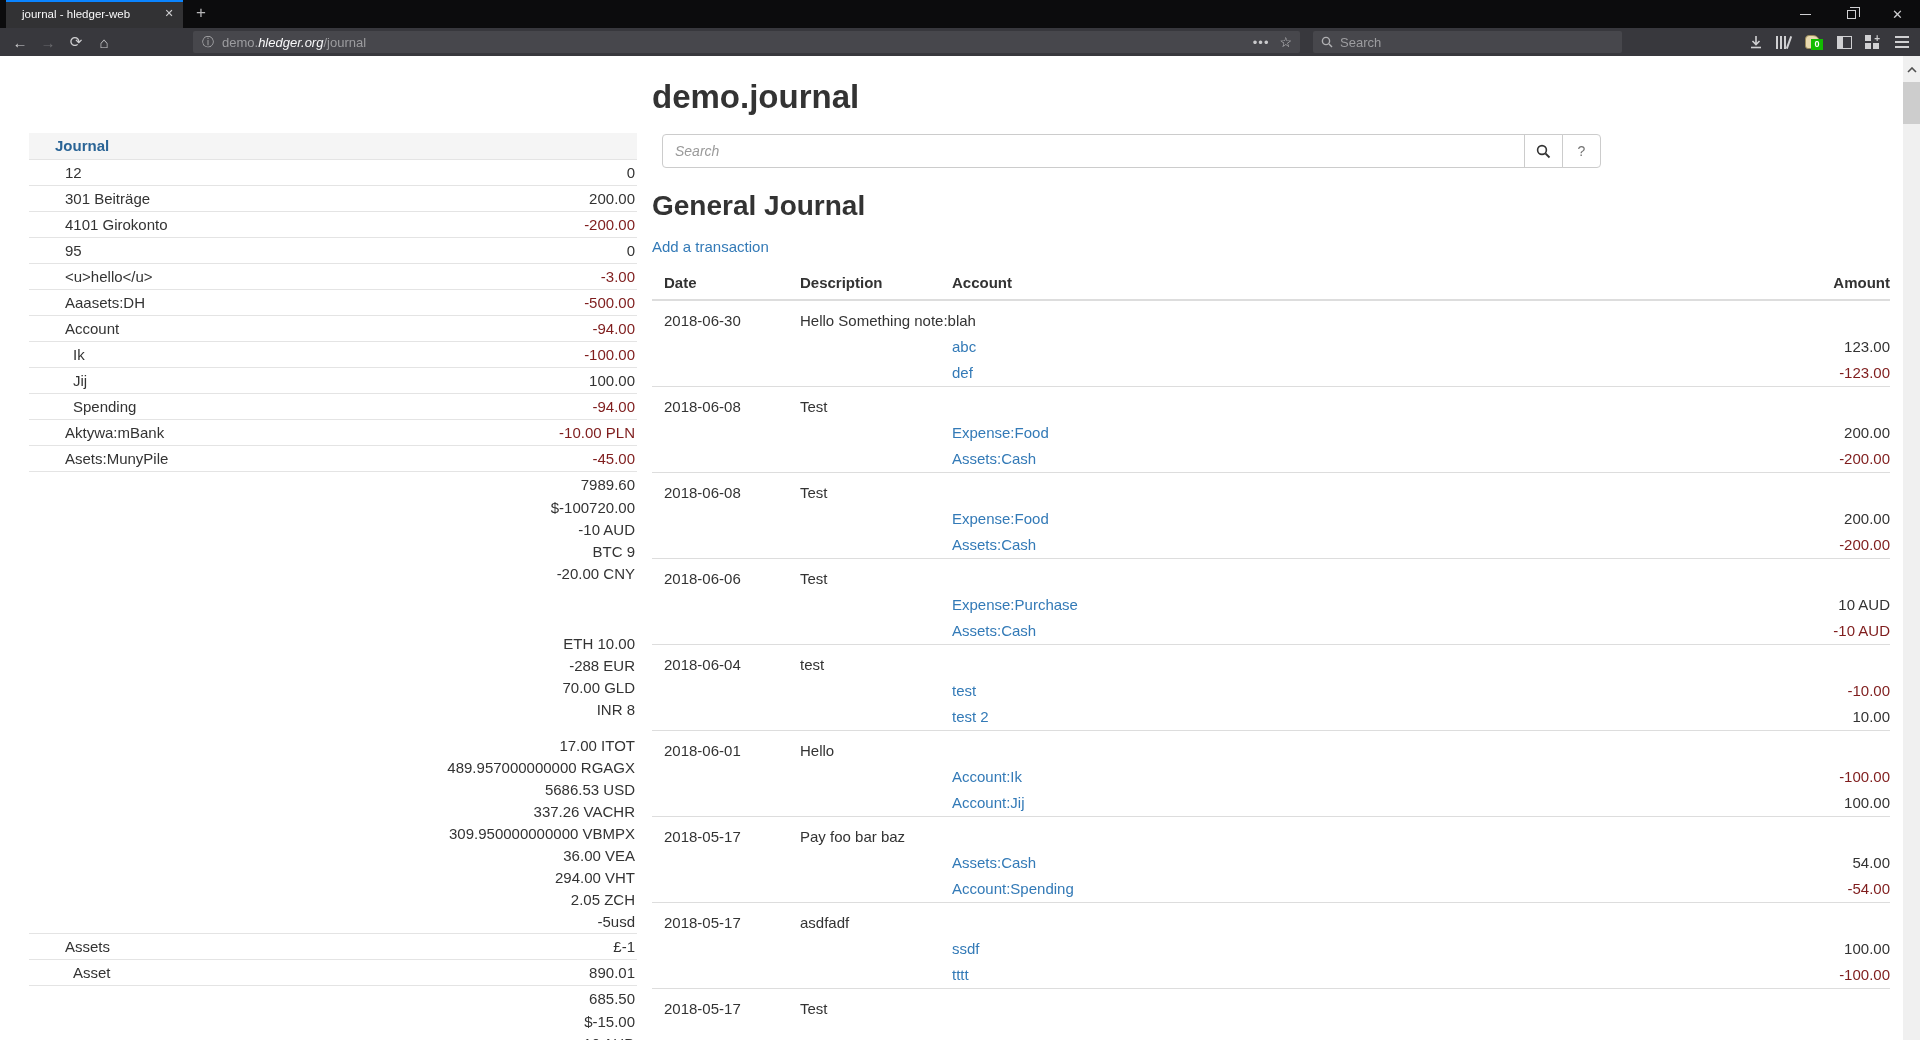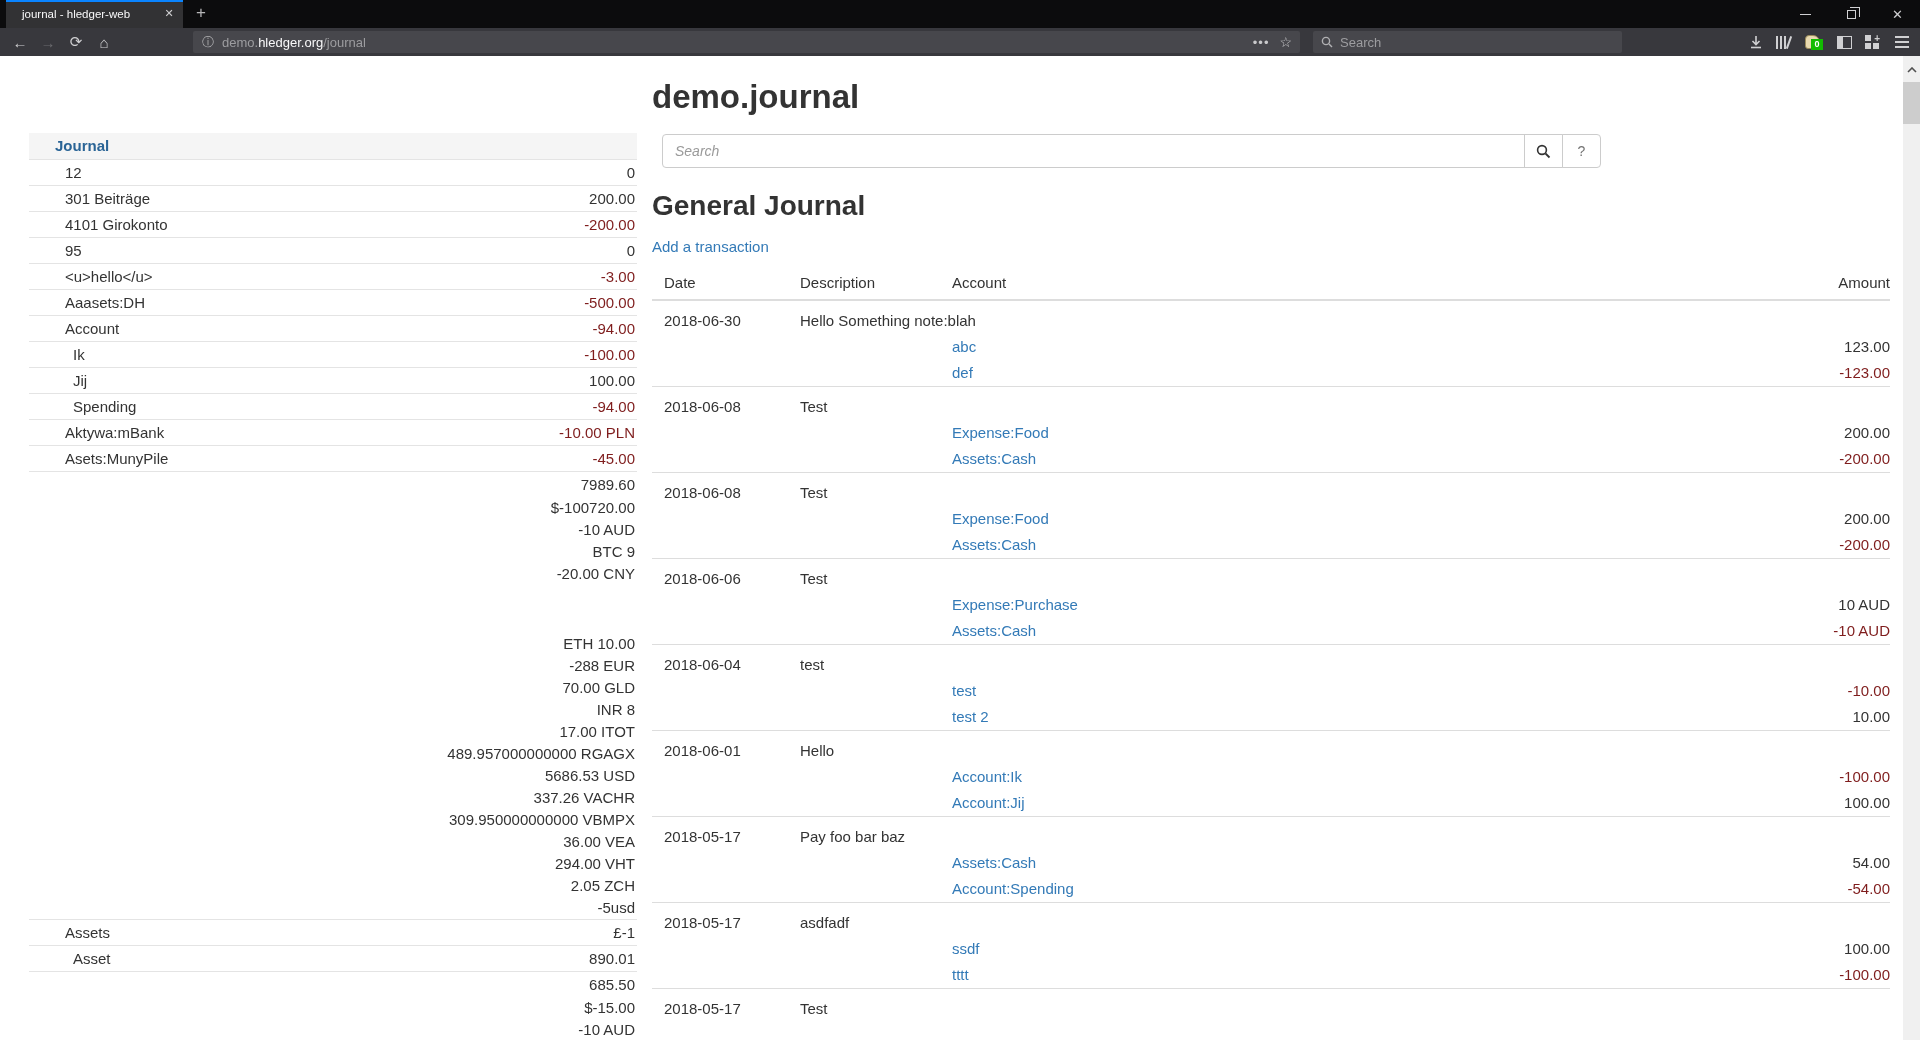--- a/index.html
+++ b/index.html
@@ -21,21 +21,21 @@
   .wb-max i::after { content:""; position:absolute; left:2px; top:-4px; width:9px; height:9px;
                      border:1px solid #d0d0d2; border-left:none; border-bottom:none; }
 
   .navbar { position:absolute; left:0; top:28px; width:1920px; height:28px; background:#38383d; }
   .nav-ic { position:absolute; top:0; height:28px; width:28px; display:flex; align-items:center;
             justify-content:center; color:#d0d0d2; font-size:15px; }
   .dim { color:#6b6b6f; }
   .urlbar { position:absolute; left:193px; top:3px; width:1107px; height:22px; background:#47474c;
             border-radius:2px; display:flex; align-items:center; font-size:13px; color:#9d9da0; }
   .urlbar .info { margin:0 8px 0 9px; font-size:12px; color:#b1b1b3; }
-  .url-host { color:#f9f9fa; }
+  .url-host { color:#f9f9fa;font-style:italic; }
   .urlbar .spacer { flex:1; }
   .urlbar .dots { letter-spacing:1px; color:#c9c9cb; margin-right:10px; }
   .urlbar .star { color:#c9c9cb; font-size:14px; margin-right:8px; }
   .searchbar { position:absolute; left:1313px; top:3px; width:309px; height:22px; background:#47474c;
                border-radius:2px; display:flex; align-items:center; font-size:13px; color:#9d9da0; }
   .searchbar svg { margin:0 7px 0 8px; }
   .toolic { position:absolute; top:0; height:28px; width:28px; display:flex; align-items:center;
             justify-content:center; }
   .lib-ic span { display:inline-block; width:2px; height:13px; background:#d0d0d2; margin-right:2px; }
   .lib-ic span:last-child { transform:rotate(20deg); }
@@ -79,21 +79,21 @@
   .search-row input::placeholder { font-style:italic; color:#9a9a9a; }
   .btn { width:39px; height:34px; background:#fff; border:1px solid #ccc; margin-left:-1px;
          display:flex; align-items:center; justify-content:center; font-size:14px; color:#737373; }
   .btn.last { border-radius:0 4px 4px 0; }
   .main h2 { margin-top:22px; font-size:28px; font-weight:bold; }
   .add-link { display:inline-block; margin-top:16px; font-size:15px; }
   a { color:#337ab7; text-decoration:none; }
 
   table.register { width:1238px; border-collapse:collapse; table-layout:fixed;
                    font-size:15px; margin-top:10px; }
-  th { text-align:left; font-weight:normal; padding:8px 0 8px 12px; border-bottom:2px solid #ddd; }
+  th { text-align:left; font-weight:bold; padding:8px 0 8px 12px; border-bottom:2px solid #ddd; }
   th.c-amt { text-align:right; padding:8px 0; }
   td { vertical-align:top; }
   tr.tx-head td { border-top:1px solid #ddd; padding:11px 0 5px 12px; }
   tr.tx-post td { padding:4px 0 5px 12px; }
   td.c-amt, tr.tx-head td.c-amt { text-align:right; padding-left:0; padding-right:0; }
 </style>
 </head>
 <body>
 
 <div class="tabbar">
@@ -273,21 +273,21 @@
         <span class="sb-amt">-288 EUR</span>
       </div>
       <div class="sb-row" style="padding-left: 36px;">
         <span class="sb-fill"></span>
         <span class="sb-amt">70.00 GLD</span>
       </div>
       <div class="sb-row" style="padding-left: 36px;">
         <span class="sb-fill"></span>
         <span class="sb-amt">INR 8</span>
       </div>
-      <div class="sb-row" style="padding-left: 36px;">
+      <div class="sb-row" style="padding-left: 36px; margin-top: 14px;">
         <span class="sb-fill"></span>
         <span class="sb-amt">17.00 ITOT</span>
       </div>
       <div class="sb-row" style="padding-left: 36px;">
         <span class="sb-fill"></span>
         <span class="sb-amt">489.957000000000 RGAGX</span>
       </div>
       <div class="sb-row" style="padding-left: 36px;">
         <span class="sb-fill"></span>
         <span class="sb-amt">5686.53 USD</span>

